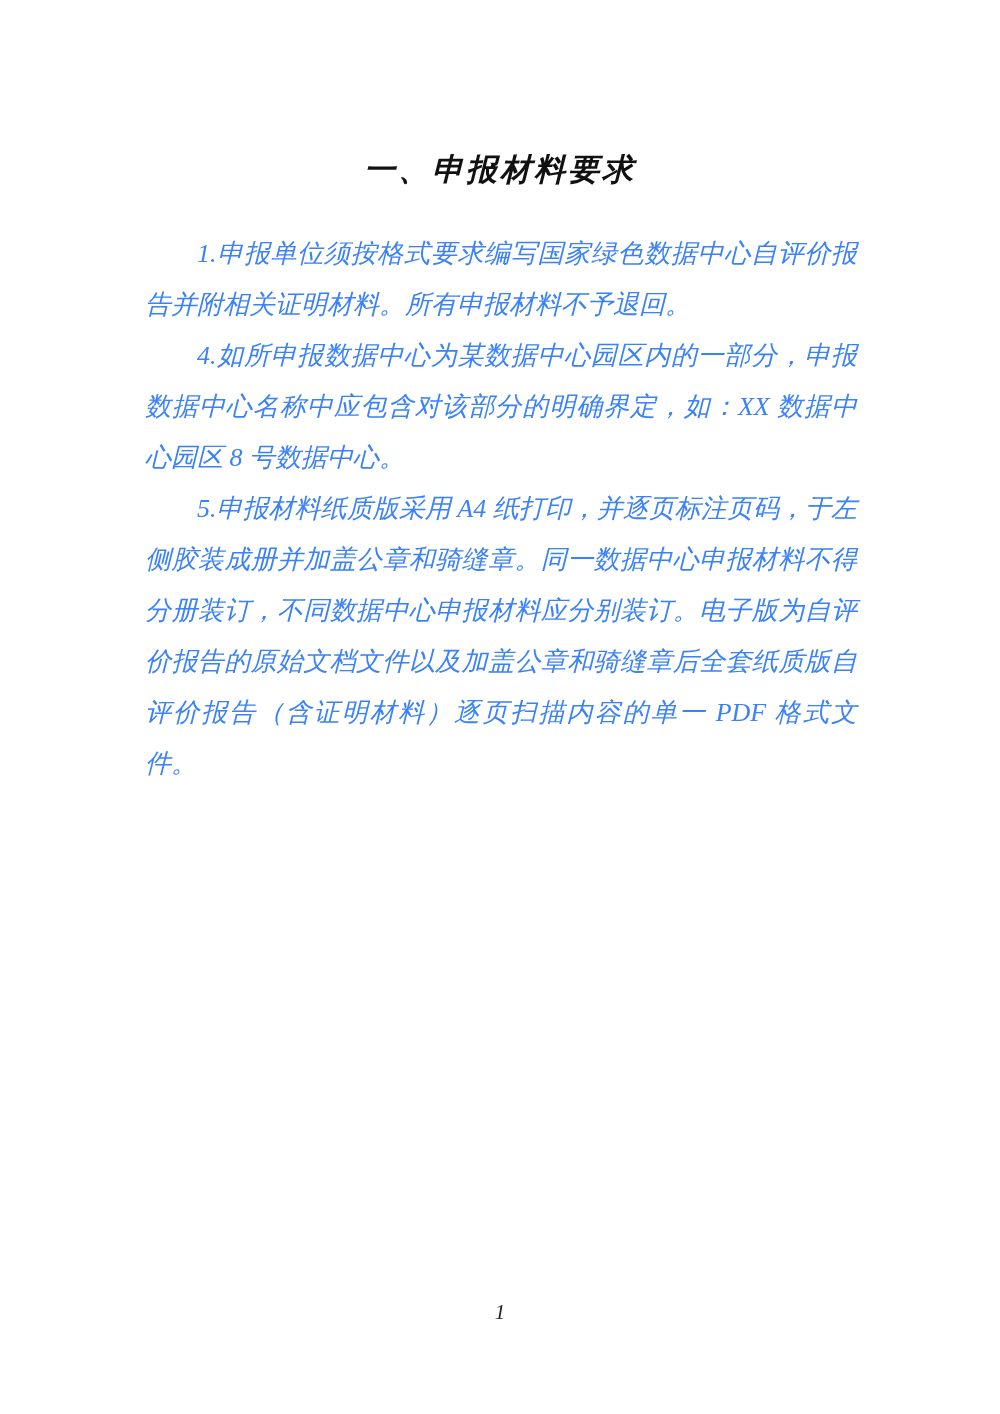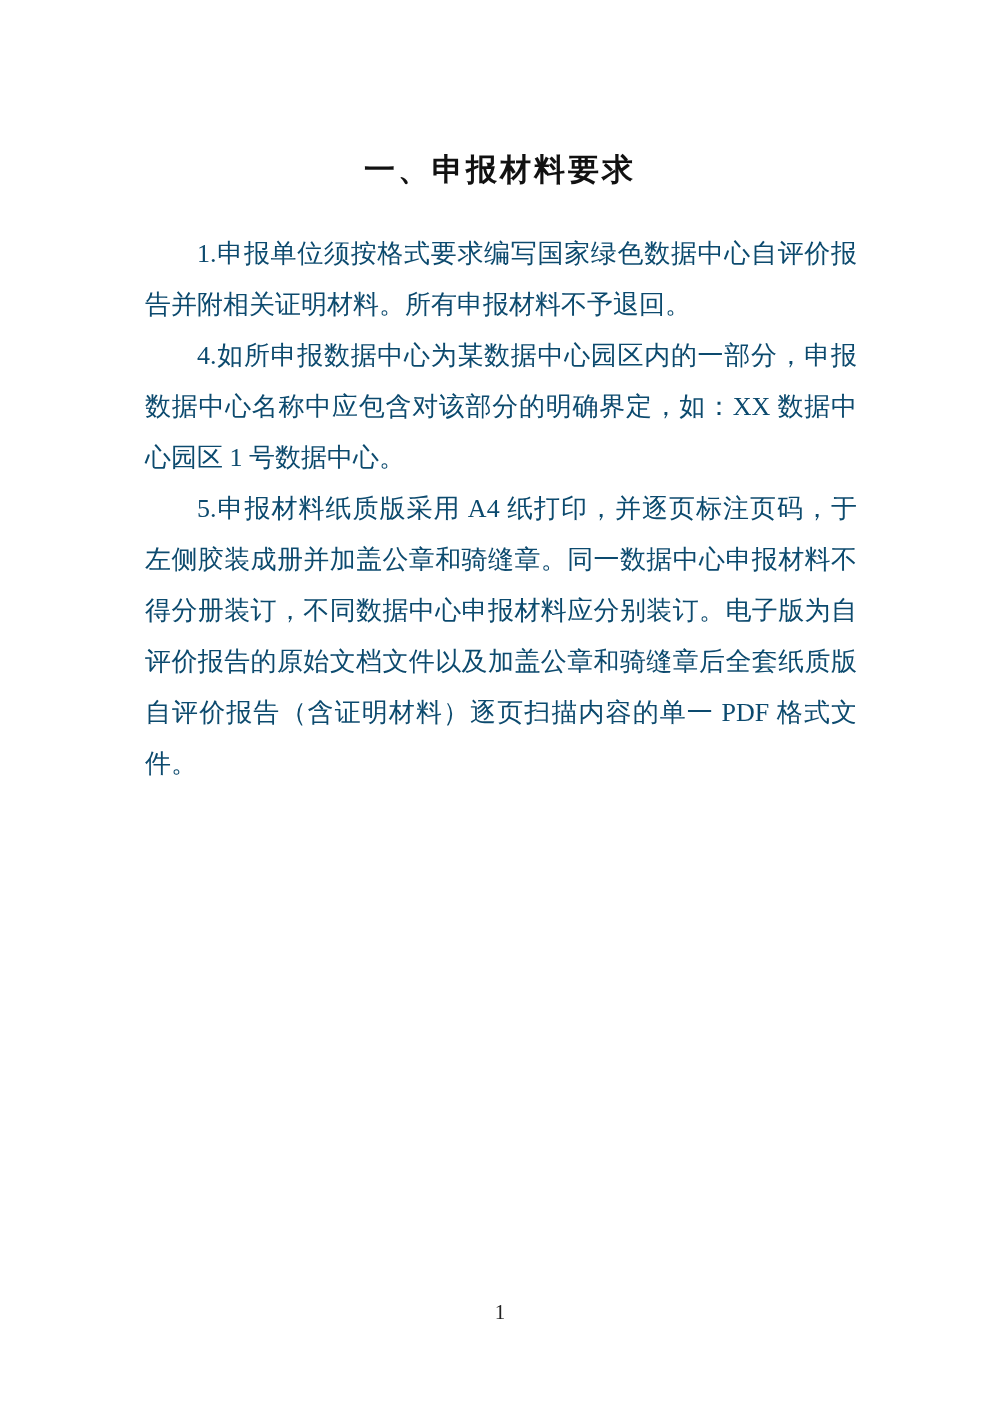--- a/index.html
+++ b/index.html
@@ -9,20 +9,21 @@
     background: #ffffff;
   }
   .sheet {
     position: relative;
     width: 1000px;
     height: 1414px;
     background: #ffffff;
     overflow: hidden;
     font-family: "Liberation Serif", "DejaVu Serif", serif;
     color: #1c1c1c;
+    font-style: italic;
   }
   .doc-title {
     position: absolute;
     top: 128px;
     left: 0;
     width: 100%;
     text-align: center;
     font-family: "Liberation Sans", "DejaVu Sans", sans-serif;
     font-weight: 700;
     font-size: 31px;
@@ -31,21 +32,21 @@
   }
   .doc-body {
     position: absolute;
     top: 228px;
     left: 145px;
     width: 712px;
     font-size: 26px;
     line-height: 51px;
     text-align: justify;
     text-justify: inter-ideograph;
-    color: #0c4a6e;
+    color: #3b82f6;
   }
   .doc-body p {
     margin: 0;
     padding: 0;
     text-indent: 2em;
   }
   .page-number {
     position: absolute;
     top: 1300px;
     left: 0;
@@ -57,19 +58,19 @@
 </style>
 </head>
 <body>
 
 <div class="sheet">
 
   <h1 class="doc-title">一、申报材料要求</h1>
 
   <div class="doc-body">
     <p>1.申报单位须按格式要求编写国家绿色数据中心自评价报告并附相关证明材料。所有申报材料不予退回。</p>
-    <p>4.如所申报数据中心为某数据中心园区内的一部分，申报数据中心名称中应包含对该部分的明确界定，如：XX 数据中心园区 1 号数据中心。</p>
+    <p>4.如所申报数据中心为某数据中心园区内的一部分，申报数据中心名称中应包含对该部分的明确界定，如：XX 数据中心园区 8 号数据中心。</p>
     <p>5.申报材料纸质版采用 A4 纸打印，并逐页标注页码，于左侧胶装成册并加盖公章和骑缝章。同一数据中心申报材料不得分册装订，不同数据中心申报材料应分别装订。电子版为自评价报告的原始文档文件以及加盖公章和骑缝章后全套纸质版自评价报告（含证明材料）逐页扫描内容的单一 PDF 格式文件。</p>
   </div>
 
   <div class="page-number">1</div>
 
 </div>
 
 </body></html>

